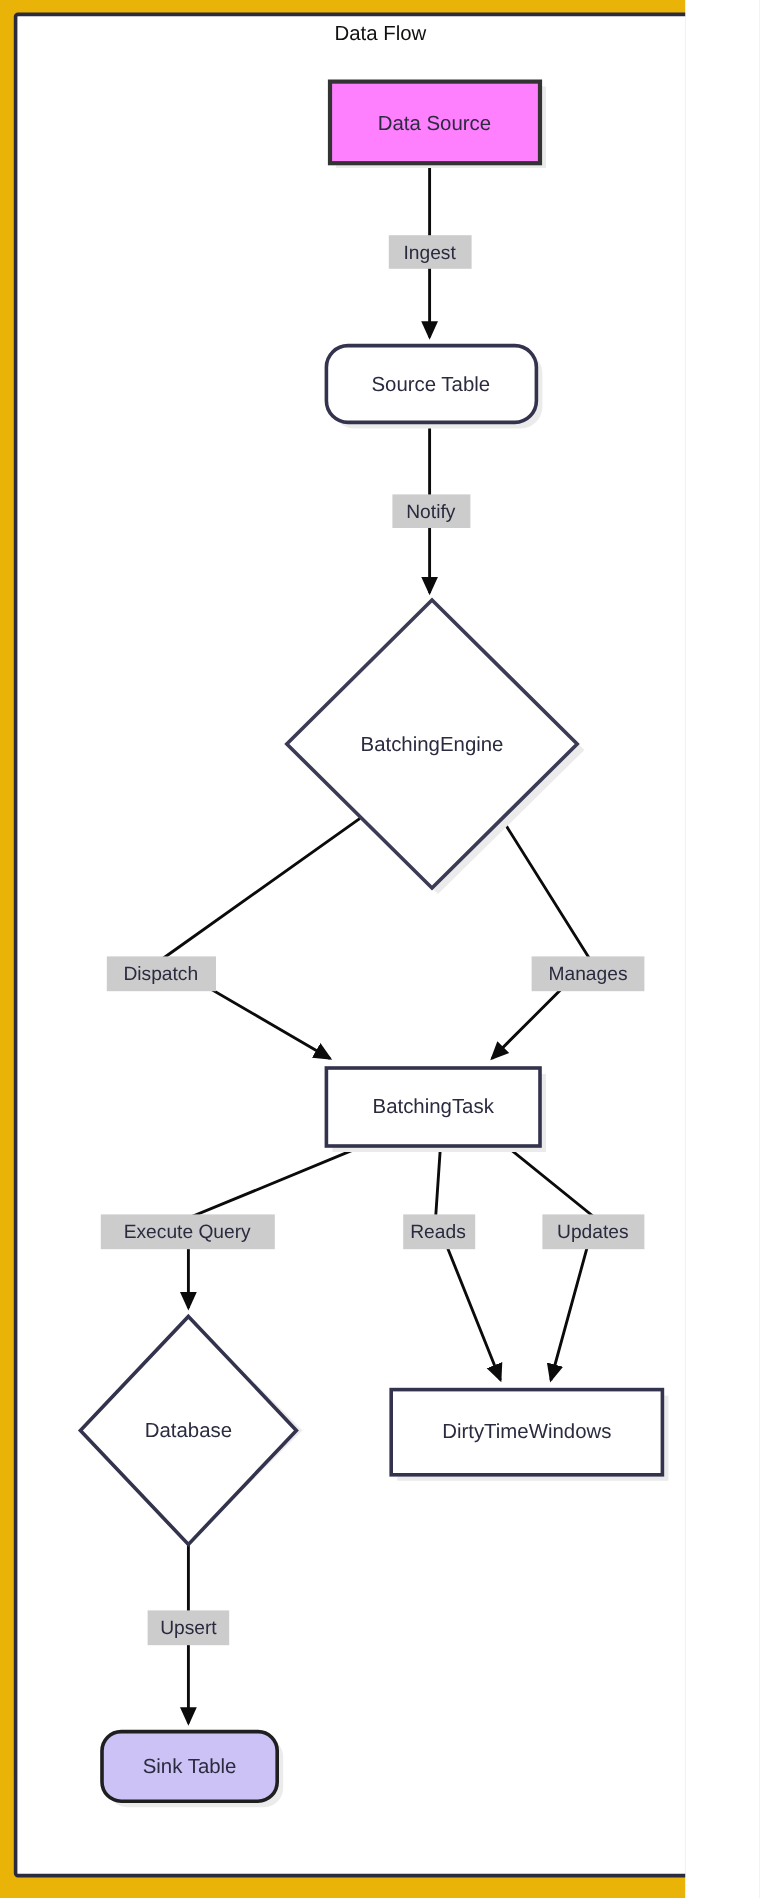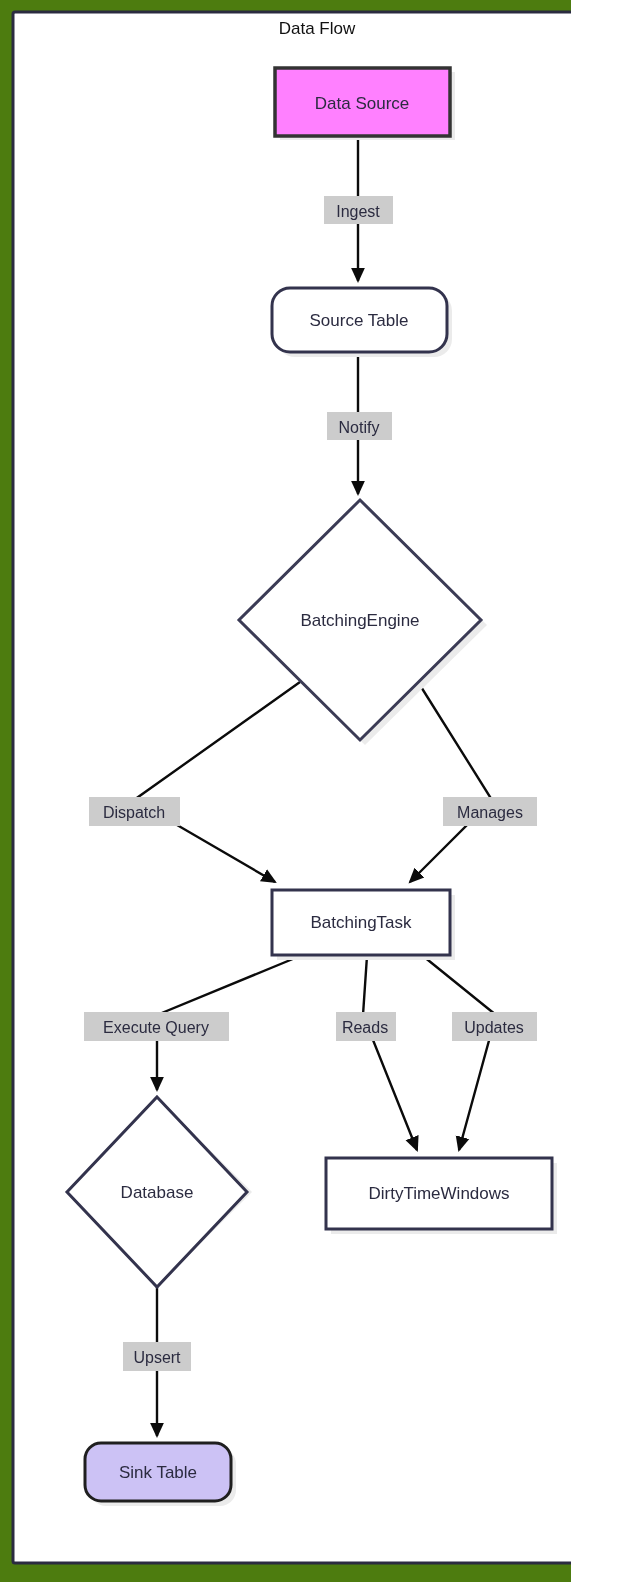--- a/index.html
+++ b/index.html
@@ -4,21 +4,21 @@
 <style>
   html, body {
     margin: 0;
     padding: 0;
     background: #ffffff;
   }
   #stage {
     position: relative;
     width: 571px;
     height: 1582px;
-    background: #4d7c0f;
+    background: #eab308;
     font-family: "Liberation Sans", "DejaVu Sans", sans-serif;
     overflow: hidden;
   }
   #svg-root {
     position: absolute;
     left: 0;
     top: 0;
     width: 633px;
     height: 1582px;
     display: block;

